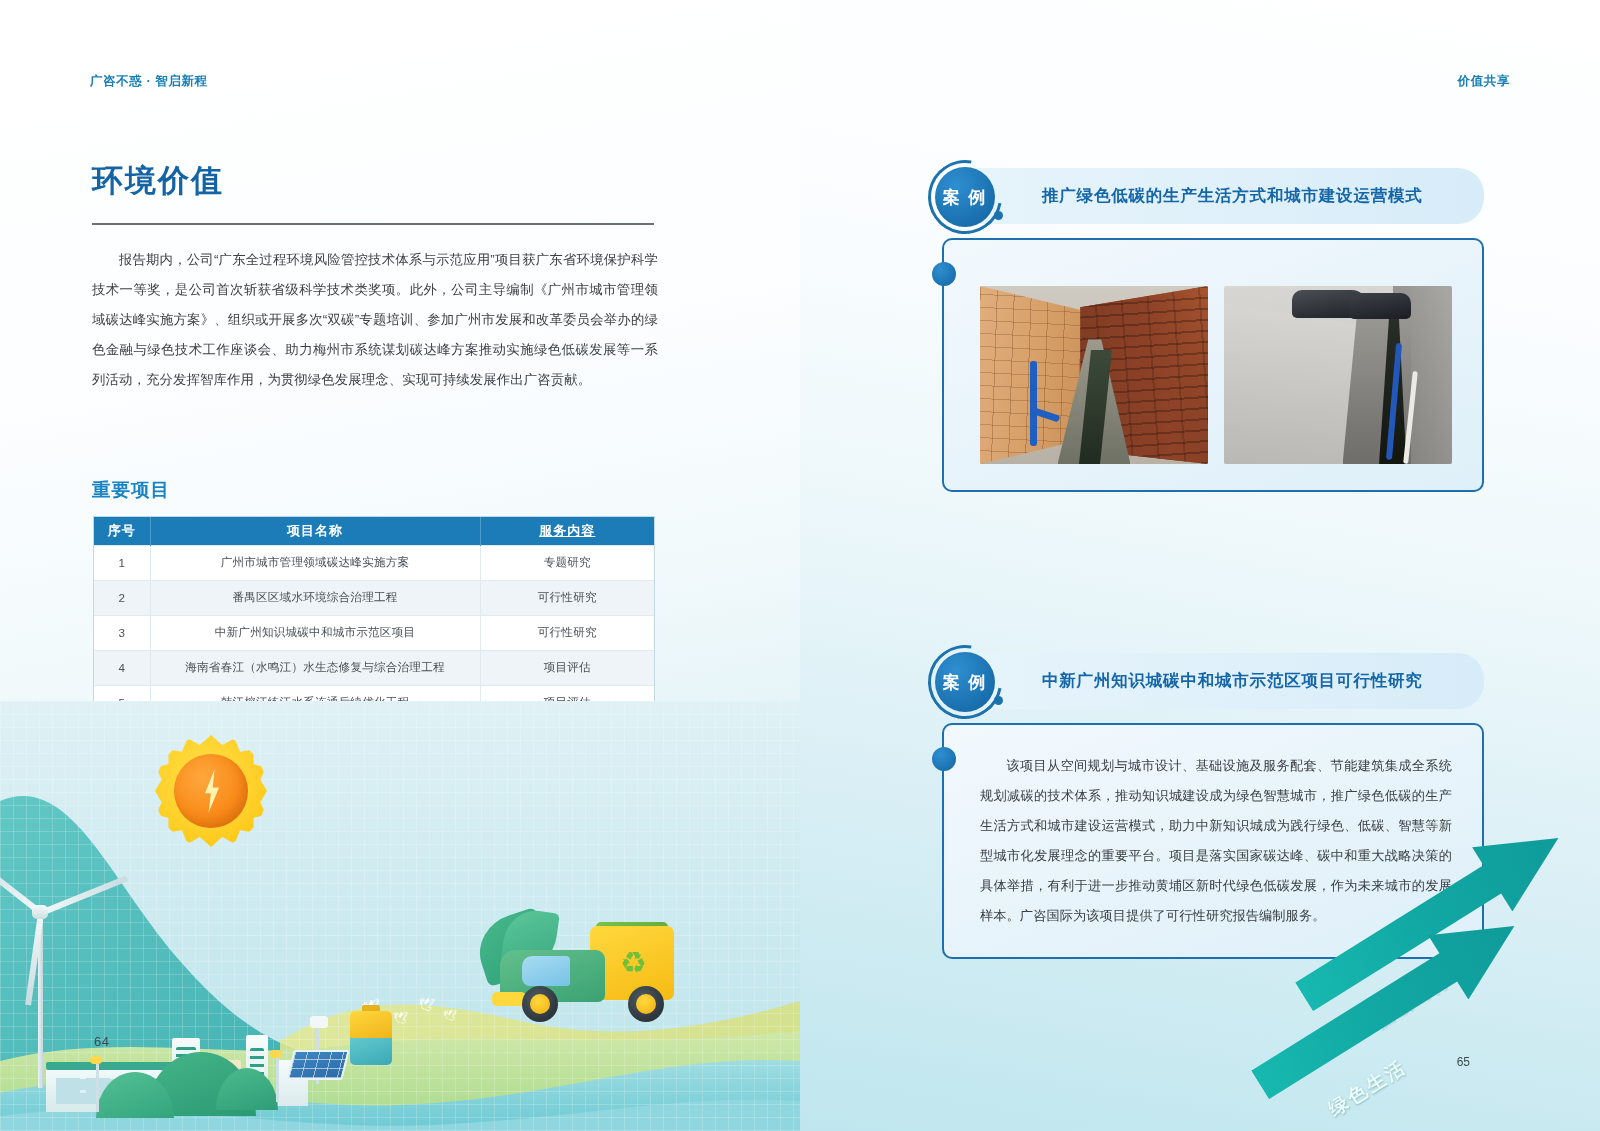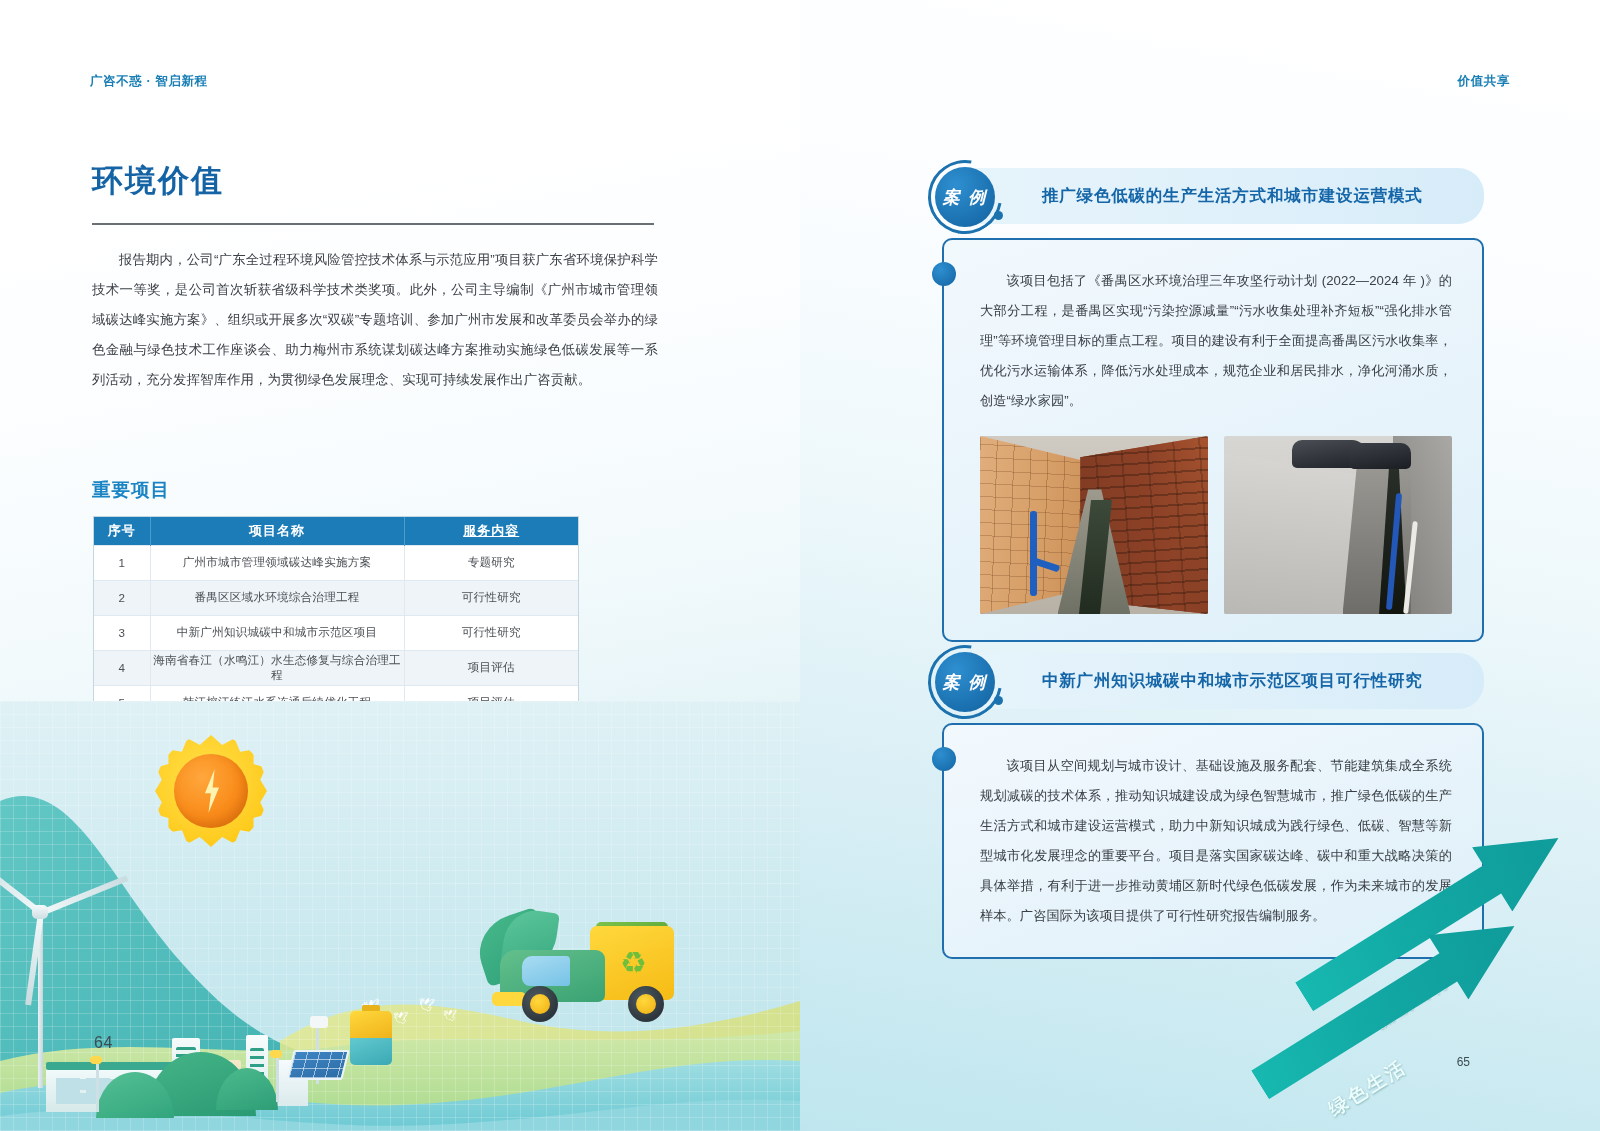--- a/index.html
+++ b/index.html
@@ -65,21 +65,21 @@
 
   .sub-title {
     position: absolute; left: 92px; top: 477px;
     font-size: 18.5px; font-weight: bold; color: #1a84c4;
     letter-spacing: 1px;
   }
 
   
   .tbl-wrap {
     position: absolute; left: 93px; top: 516px;
-    width: 486px;
+    width: 562px;
     border: 1px solid #c5d8e2;
     background:#fff;
   }
   table { border-collapse: collapse; width: 100%; }
   thead th {
     background: #1b7cb8; color: #fff;
     font-size: 13px; font-weight: bold;
     height: 28px; letter-spacing: 1px;
     border-right: 1px solid #4a9ccd;
   }
@@ -176,40 +176,40 @@
   .solar-grid { position:absolute; inset:0;
            background-image: repeating-linear-gradient(90deg, rgba(255,255,255,.55) 0 1px, transparent 1px 12px),
                              repeating-linear-gradient(0deg, rgba(255,255,255,.55) 0 1px, transparent 1px 9px); }
 
   .lamp { position:absolute; width:3px; background:#cfe0e4; }
   .lamp-head { position:absolute; width:12px; height:8px; border-radius:4px; background:#ffd84d; }
 
   .mound { position:absolute; border-radius:50% 50% 0 0 / 100% 100% 0 0; }
 
   .pg-num {
-    position:absolute; font-size:16px; color:#3c4c52; letter-spacing:.5px;
+    position:absolute; font-size:13px; color:#3c4c52; letter-spacing:.5px;
   }
 
   
   .case-block { position:absolute; }
 
   .case-head {
     position: relative;
     height: 56px;
     background: linear-gradient(90deg,#e6f4fb 0%, #dff0fa 55%, #d6ecf8 100%);
     border-radius: 6px 26px 26px 6px;
     margin-left: 58px;
     display:flex; align-items:center;
   }
   .case-head-title {
     font-size: 16.5px; font-weight: bold; color:#1566a8;
     margin-left: 72px; letter-spacing: .8px;
   }
   .case-badge {
-    position:absolute; left:-42px; top:-8px; width:74px; height:74px;font-style:italic;
+    position:absolute; left:-42px; top:-8px; width:74px; height:74px;
   }
   .badge-ring {
     position:absolute; inset:0; border-radius:50%;
     border: 3.5px solid #1c72ae;
     border-right-color: transparent;
     transform: rotate(-35deg);
   }
   .badge-dot {
     position:absolute; right:-1px; bottom:14px; width:9px; height:9px; border-radius:50%;
     background:#1c72ae;
@@ -513,21 +513,20 @@
       <div class="case-head">
         <div class="case-badge">
           <div class="badge-ring"></div>
           <div class="badge-dot"></div>
           <div class="badge-circle">案 例</div>
         </div>
         <div class="case-head-title">推广绿色低碳的生产生活方式和城市建设运营模式</div>
       </div>
 
       <div class="case-body">
-        <p class="case-para">该项目包括了《番禺区水环境治理三年攻坚行动计划 (2022—2024 年 )》的大部分工程，是番禺区实现“污染控源减量”“污水收集处理补齐短板”“强化排水管理”等环境管理目标的重点工程。项目的建设有利于全面提高番禺区污水收集率，优化污水运输体系，降低污水处理成本，规范企业和居民排水，净化河涌水质，创造“绿水家园”。</p>
 
         <div class="photos">
           <div class="photo ph-alley">
             <div class="ph-wall-l"></div>
               <div class="ph-wall-l-grid"></div>
             <div class="ph-wall-r"></div>
               <div class="ph-wall-r-grid"></div>
             <div class="ph-ground"></div>
             <div class="ph-dark"></div>
             <div class="ph-pipe"></div>

